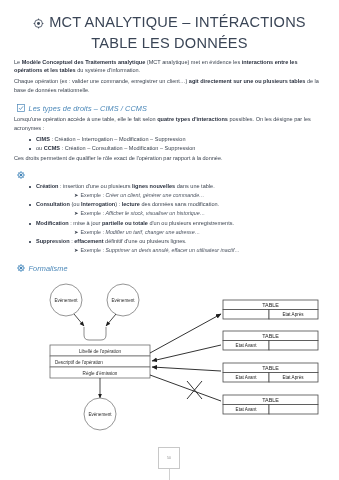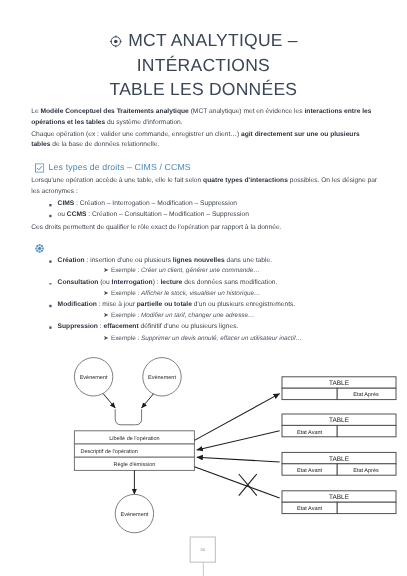--- a/index.html
+++ b/index.html
@@ -12,21 +12,21 @@
     height: 480px;
     position: relative;
     overflow: hidden;
     font-family: "Liberation Sans", sans-serif;
     color: #2f3640;
   }
   .page {
     width: 339px;
     height: 380px;
     position: relative;
-    padding: 12px;
+    padding: 0;
     box-sizing: border-box;
   }
 
   
   .title-block {
     text-align: center;
     padding: 13px 22px 4px 22px;
   }
   .title-line {
     font-size: 14.6px;
@@ -56,20 +56,21 @@
   .i { font-style: italic; }
 
   .intro { margin-top: 7px; }
 
   
   .section-head {
     display: flex;
     align-items: center;
     gap: 3.5px;
     margin: 9px 0 2.5px 3px;
+    font-style: italic;
   }
   .section-head.tight { margin-top: 8px; }
   .section-title {
     font-size: 7.3px;
     color: #4a87b8;
     font-weight: 400;
     letter-spacing: .1px;
   }
   .sec-icon { display:inline-flex; width: 8px; height: 8px; }
 
@@ -208,20 +209,36 @@
 
       <li><span class="b">Modification</span><span> : mise à jour </span><span class="b">partielle ou totale</span><span> d'un ou plusieurs enregistrements.</span>
         <div class="example"><span class="arrowhead">➤</span><span>Exemple : </span><span class="i">Modifier un tarif, changer une adresse…</span></div>
       </li>
 
       <li><span class="b">Suppression</span><span> : </span><span class="b">effacement</span><span> définitif d'une ou plusieurs lignes.</span>
         <div class="example"><span class="arrowhead">➤</span><span>Exemple : </span><span class="i">Supprimer un devis annulé, effacer un utilisateur inactif…</span></div>
       </li>
     </ul>
 
+    <div class="section-head tight">
+      <span class="sec-icon">
+        <svg width="8" height="8" viewBox="0 0 16 16">
+          <circle cx="8" cy="8" r="2.6" fill="#4a87b8"></circle>
+          <circle cx="8" cy="2.4" r="2.1" fill="#6fa7d0"></circle>
+          <circle cx="8" cy="13.6" r="2.1" fill="#6fa7d0"></circle>
+          <circle cx="2.4" cy="8" r="2.1" fill="#6fa7d0"></circle>
+          <circle cx="13.6" cy="8" r="2.1" fill="#6fa7d0"></circle>
+          <circle cx="4.1" cy="4.1" r="1.8" fill="#4a87b8"></circle>
+          <circle cx="11.9" cy="11.9" r="1.8" fill="#4a87b8"></circle>
+          <circle cx="11.9" cy="4.1" r="1.8" fill="#4a87b8"></circle>
+          <circle cx="4.1" cy="11.9" r="1.8" fill="#4a87b8"></circle>
+        </svg>
+      </span>
+      <span class="section-title">Formalisme</span>
+    </div>
   </div>
 
   <div class="diagram">
     <svg width="339" height="200" viewBox="0 0 339 200">
       <defs>
         <marker id="ah" markerWidth="7" markerHeight="7" refX="5.6" refY="2.6" orient="auto" markerUnits="strokeWidth">
           <path d="M0,0 L6,2.6 L0,5.2 z" fill="#1d1d1d"></path>
         </marker>
       </defs>
 

